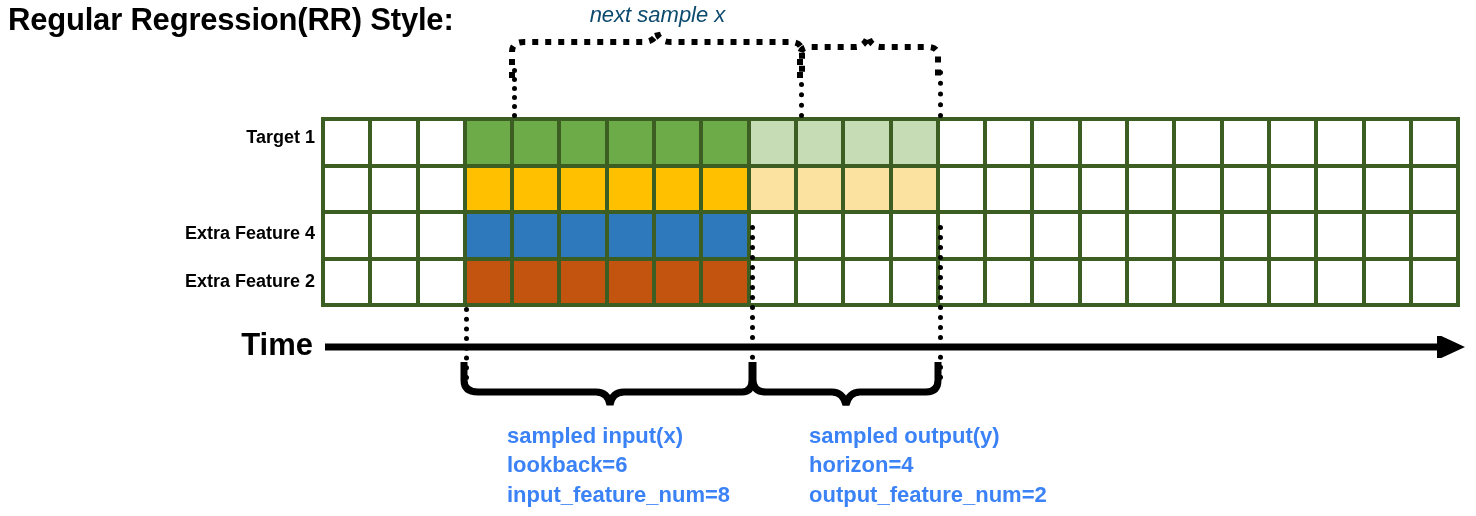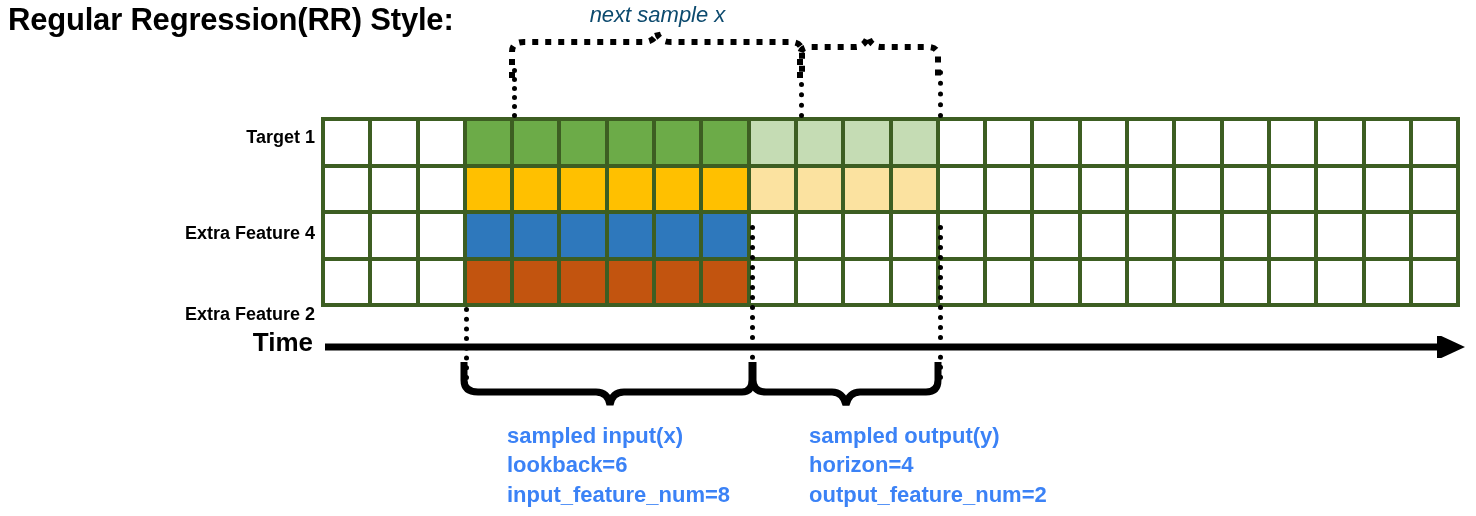--- a/index.html
+++ b/index.html
@@ -73,21 +73,21 @@
   .cell.blue         { background: #2E78BC; }
   .cell.orange       { background: #C2540F; }
 
   
   #time-label {
     position: absolute;
     left: 158px;
     top: 327px;
     width: 155px;
     text-align: right;
-    font-size: 26px;
+    font-size: 31px;
     font-weight: bold;
     color: #000000;
   }
   #time-axis {
     position: absolute;
     left: 325px;
     top: 336px;
     width: 1140px;
     height: 22px;
   }
@@ -128,21 +128,21 @@
 </style>
 </head>
 <body>
 
 <div id="stage">
 
   <div id="title">Regular Regression(RR) Style:</div>
 
   <div class="row-label" style="top:128px;">Target 1</div>
   <div class="row-label" style="top:224px;">Extra Feature 4</div>
-  <div class="row-label" style="top:272px;margin-top:33px;">Extra Feature 2</div>
+  <div class="row-label" style="top:272px;">Extra Feature 2</div>
 
   <div id="grid">
       <div class="grid-row">
         <div class="cell "></div>
         <div class="cell "></div>
         <div class="cell "></div>
         <div class="cell green"></div>
         <div class="cell green"></div>
         <div class="cell green"></div>
         <div class="cell green"></div>

